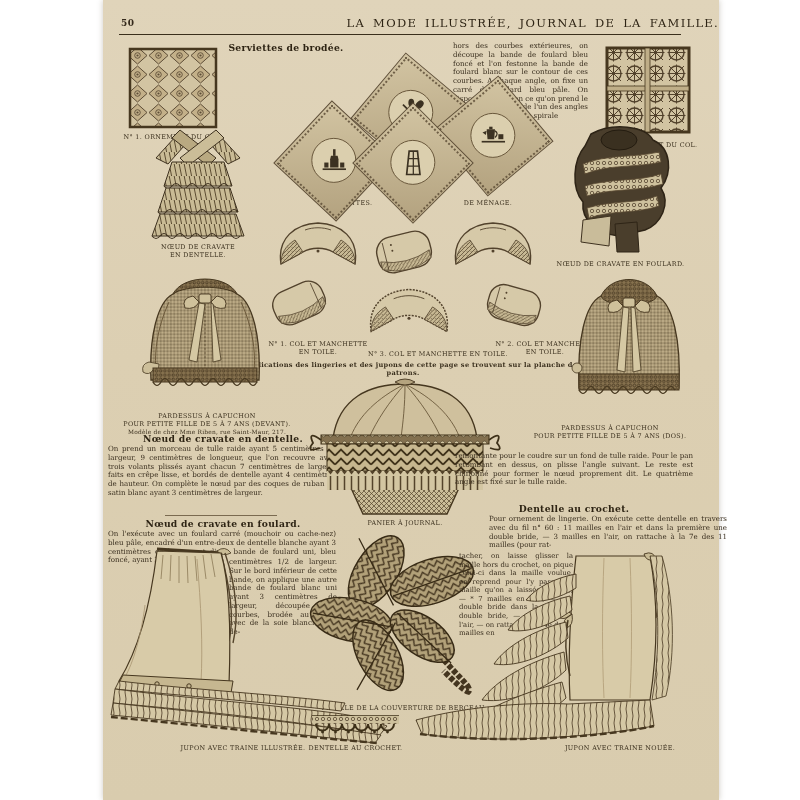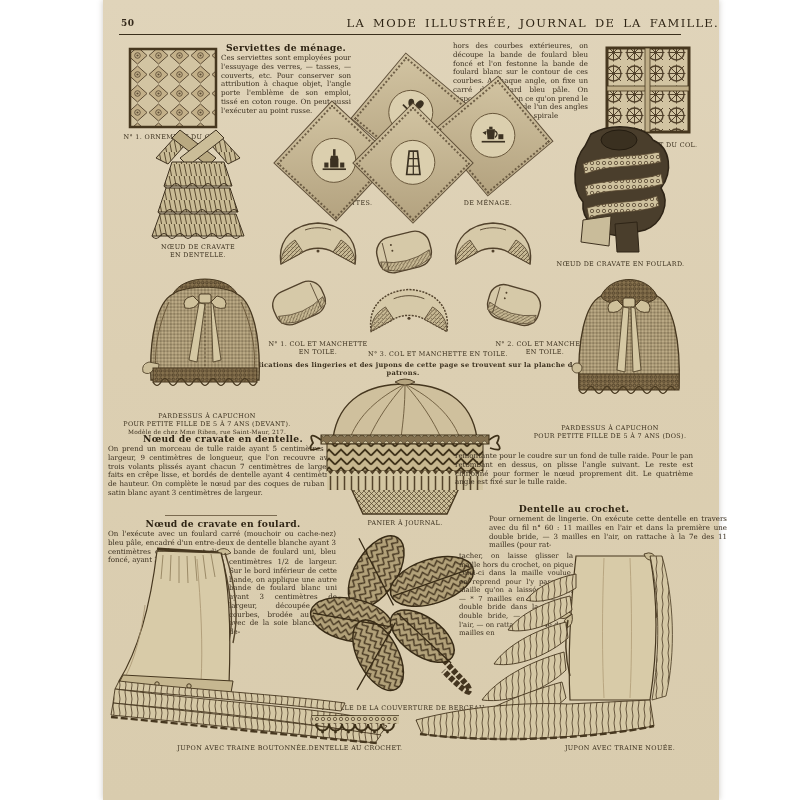--- a/index.html
+++ b/index.html
@@ -97,22 +97,21 @@
   <div class="abs masthead" style="left:0;top:16px;">LA MODE ILLUSTRÉE, JOURNAL DE LA FAMILLE.</div>
   <div class="abs rule" style="left:16px;top:34px;width:562px;"></div>
 
   <div class="abs" style="left:24px;top:46px;">
     <svg width="92" height="84" viewBox="0 0 92 84">
       <rect x="3" y="3" width="86" height="78" fill="url(#pat-lattice)" stroke="#46371f" stroke-width="2.5"></rect>
     </svg>
   </div>
   <div class="abs caption" style="left:6px;top:133px;width:128px;">N° 1. ORNEMENT DU COL.</div>
 
-  <div class="abs heading" style="left:116px;top:42px;width:134px;">Serviettes de ménage.</div>
-  <div class="abs bodytext" style="left:118px;top:54px;width:130px;">Ces serviettes sont employées pour l'essuyage des verres, — tasses, — couverts, etc. Pour conserver son attribution à chaque objet, l'angle porte l'emblème de son emploi, tissé en coton rouge. On peut aussi l'exécuter au point russe.</div>
+  <div class="abs heading" style="left:116px;top:42px;width:134px;">Serviettes de brodée.</div>
 
   <div class="abs" style="left:150px;top:55px;width:300px;height:170px;">
     <div class="napkin" style="left:115px;top:15px;width:84px;height:84px;transform:rotate(40deg);z-index:1;">
       <div class="napkin-inner" style="transform:rotate(-40deg);">
         <svg width="30" height="30" viewBox="0 0 36 36" stroke="#3c3222" stroke-width="2" fill="#3c3222">
           <line x1="8" y1="28" x2="28" y2="8"></line>
             <ellipse cx="28" cy="8" rx="3" ry="4.5" transform="rotate(45 28 8)"></ellipse>
           <line x1="8" y1="8" x2="28" y2="28"></line>
             <ellipse cx="28" cy="28" rx="3" ry="4.5" transform="rotate(-45 28 28)"></ellipse>
           <line x1="18" y1="4" x2="18" y2="32"></line>
@@ -361,21 +360,21 @@
       <path d="M40 60 C36 92 28 118 20 132 M92 14 C96 60 98 100 96 138" stroke="#a89470" stroke-width="0.8" fill="none"></path>
       <path d="M18 130 L128 136 L126 148 L12 142 Z" fill="#c6b790" stroke="#46371f" stroke-width="1"></path>
       <circle cx="52" cy="139" r="2.2" fill="none" stroke="#46371f" stroke-width="1"></circle>
       <circle cx="84" cy="141" r="2.2" fill="none" stroke="#46371f" stroke-width="1"></circle>
       <path d="M14 136 C80 144 180 150 240 158 L236 166 C170 158 70 150 10 144 Z" fill="url(#pat-ruff)" stroke="#46371f" stroke-width="0.9"></path>
       <path d="M10 144 C70 152 150 158 230 168 C252 171 268 175 282 181 L274 191 C220 180 120 168 8 158 Z" fill="url(#pat-ruff)" stroke="#46371f" stroke-width="0.9"></path>
       <path d="M8 158 C100 168 200 178 276 190 L270 198 C200 190 90 178 6 170 Z" fill="url(#pat-ruff)" stroke="#46371f" stroke-width="0.9"></path>
       <path d="M6 172 C90 180 200 192 272 198" stroke="#46371f" stroke-width="2.4" stroke-dasharray="7 3" fill="none"></path>
     </svg>
   </div>
-  <div class="abs caption" style="left:40px;top:744px;width:200px;">JUPON AVEC TRAINE BOUTONNÉE.</div>
+  <div class="abs caption" style="left:40px;top:744px;width:200px;">JUPON AVEC TRAINE ILLUSTRÉE.</div>
 
   <div class="abs" style="left:205px;top:710px;">
     <svg width="95" height="30" viewBox="0 0 95 30">
       <line x1="4" y1="6" x2="91" y2="6" stroke="#3e3119" stroke-width="1.6"></line>
       <rect x="4" y="6" width="87" height="8" fill="url(#pat-lacec)"></rect>
       <path d="M8 14 a6.5 6.5 0 0 0 13 0 a6.5 6.5 0 0 0 13 0 a6.5 6.5 0 0 0 13 0 a6.5 6.5 0 0 0 13 0 a6.5 6.5 0 0 0 13 0 a6.5 6.5 0 0 0 13 0" fill="none" stroke="#3e3119" stroke-width="2"></path>
       <circle cx="14.5" cy="22" r="1.4" fill="#3e3119"></circle>
         <circle cx="27.5" cy="22" r="1.4" fill="#3e3119"></circle>
       <circle cx="40.5" cy="22" r="1.4" fill="#3e3119"></circle>
         <circle cx="53.5" cy="22" r="1.4" fill="#3e3119"></circle>

